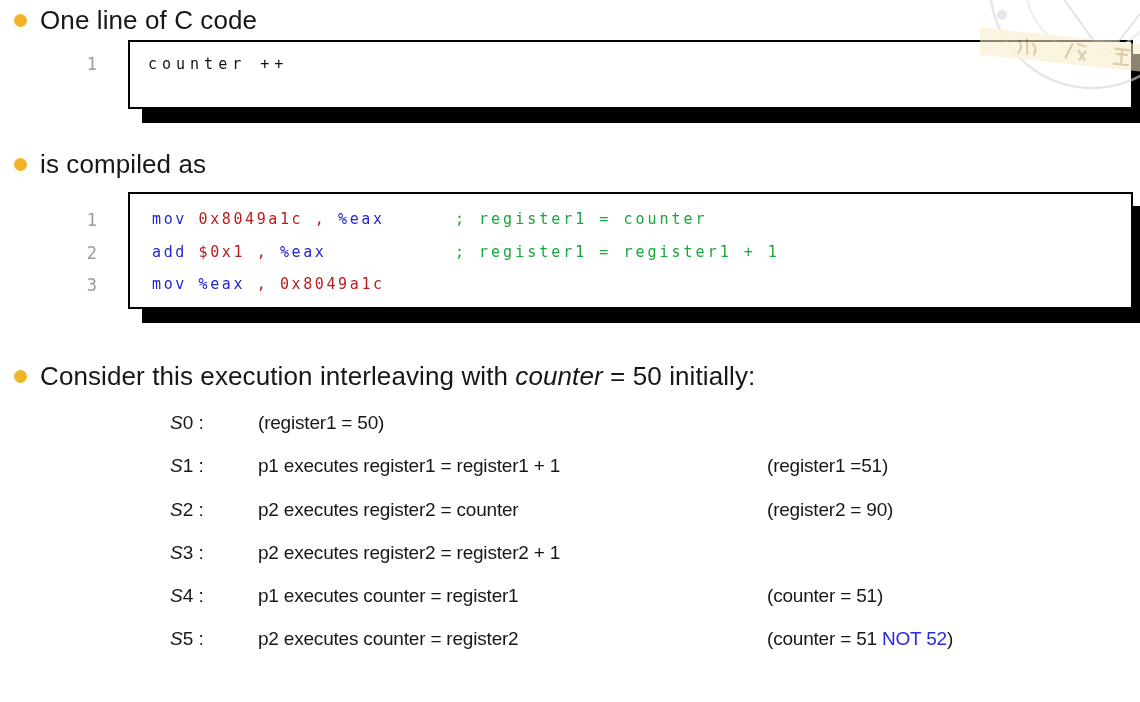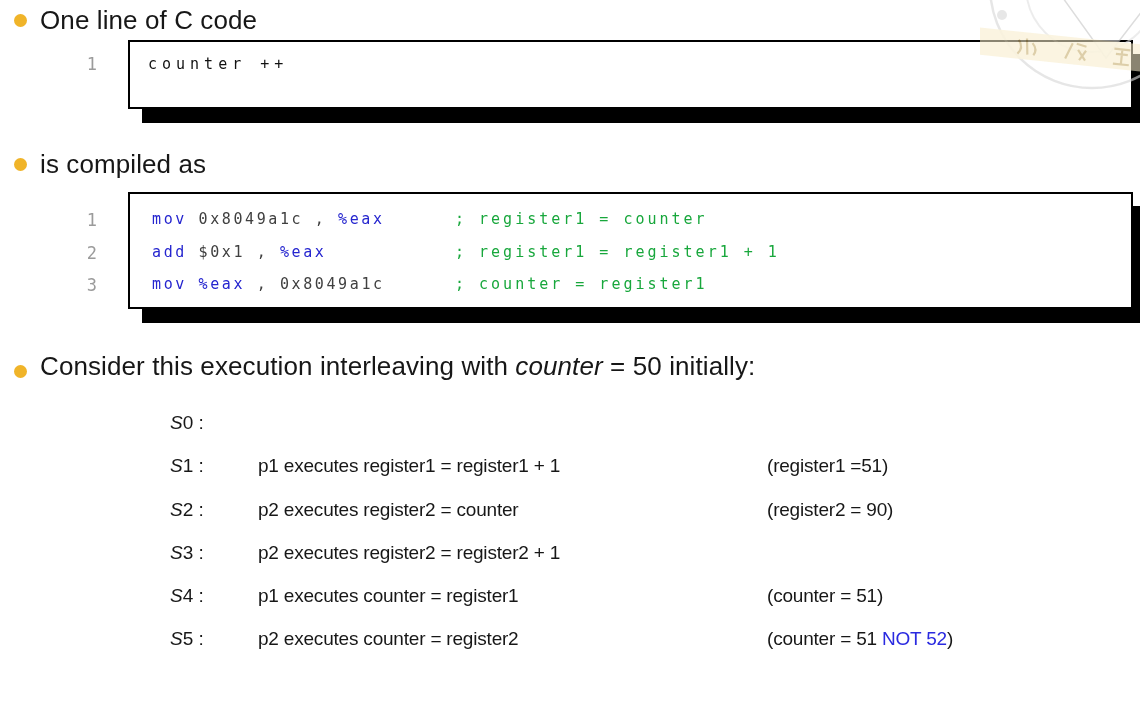--- a/index.html
+++ b/index.html
@@ -11,21 +11,21 @@
   
   .bullet { position:absolute; display:flex; align-items:flex-start; gap:13px; }
   .bullet .dot {
     width:13px; height:13px; border-radius:50%; background:var(--bullet,#f0b429);
     margin-top:9px; flex:0 0 auto;
   }
   .bullet .btext { font-size:26px; line-height:31px; letter-spacing:0.1px; }
   .bullet .btext i { font-style:italic; }
   #bullet1 { left:14px; top:5px; }
   #bullet2 { left:14px; top:149px; }
-  #bullet3 { left:14px; top:351px;align-items:center; }
+  #bullet3 { left:14px; top:361px; }
 
   
   .codeblock { position:absolute; display:flex; }
   .gutter {
     flex:0 0 auto; text-align:right; color:var(--line_number_gray,#9b9b9b);
     font-family:"DejaVu Sans Mono", monospace; font-size:17px;
   }
   .codebox {
     flex:1 1 auto; background:#ffffff; border:2px solid #000000;
     box-shadow:14px 14px 0 #000000;
@@ -35,21 +35,21 @@
   #cblock1 .gutter { width:57px; padding:14px 31px 0 0; }
   #cblock1 .codebox { height:52px; padding:13px 0 0 18px; }
   .c-code { letter-spacing:5px; white-space:pre; }
 
   #cblock2 { left:40px; top:192px; width:1093px; }
   #cblock2 .gutter { width:57px; padding:12px 31px 0 0; line-height:32.5px; }
   #cblock2 .codebox { height:104px; padding:9px 0 0 0; }
   .asm-line { display:flex; line-height:32.5px; padding-left:22px; }
   .instr { width:303px; white-space:pre; letter-spacing:2.6px; }
   .kw { color:var(--keyword,#2525cf); }
-  .plain { color:#404040; white-space:pre;margin-top:36px; }
+  .plain { color:#b91c1c; white-space:pre;margin-top:36px; }
   .comment { color:var(--comment_green,#18a73c); letter-spacing:3px; white-space:pre; }
 
   
   .ix-table { position:absolute; left:170px; top:410px; font-size:19px; }
   .ix-row { display:flex; height:43.3px; align-items:flex-start; line-height:26px; }
   .col-step { width:88px; white-space:pre; }
   .col-step i { font-style:italic; }
   .col-stmt { width:509px; letter-spacing:-0.2px; }
   .col-res { white-space:pre; letter-spacing:-0.2px; }
   .res-hl { color:var(--not_blue,#2a2ae0); }
@@ -107,33 +107,33 @@
       <div class="asm-line">
         <span class="instr"><span class="kw">mov</span><span class="plain"> 0x8049a1c , </span><span class="kw">%eax</span><span class="plain"></span></span>
         <span class="comment">; register1 = counter</span>
       </div>
       <div class="asm-line">
         <span class="instr"><span class="kw">add</span><span class="plain"> $0x1 , </span><span class="kw">%eax</span><span class="plain"></span></span>
         <span class="comment">; register1 = register1 + 1</span>
       </div>
       <div class="asm-line">
         <span class="instr"><span class="kw">mov</span><span class="plain"> </span><span class="kw">%eax</span><span class="plain"> , 0x8049a1c</span></span>
-        <span class="comment">; counter = register1</span>
       </div>
     </div>
   </div>
 
   <div class="bullet" id="bullet3">
     <span class="dot"></span>
     <span class="btext"><span>Consider this execution interleaving with </span><i>counter</i><span> = 50 initially:</span></span>
   </div>
 
   <div class="ix-table">
     <div class="ix-row">
       <span class="col-step"><i>S</i><span>0 :</span></span>
+      <span class="col-res"><span>(register1 = 50)</span><span class="res-hl"></span><span></span></span>
     </div>
     <div class="ix-row">
       <span class="col-step"><i>S</i><span>1 :</span></span>
       <span class="col-stmt">p1 executes register1 = register1 + 1</span>
       <span class="col-res"><span>(register1 =51)</span><span class="res-hl"></span><span></span></span>
     </div>
     <div class="ix-row">
       <span class="col-step"><i>S</i><span>2 :</span></span>
       <span class="col-stmt">p2 executes register2 = counter</span>
       <span class="col-res"><span>(register2 = 90)</span><span class="res-hl"></span><span></span></span>

